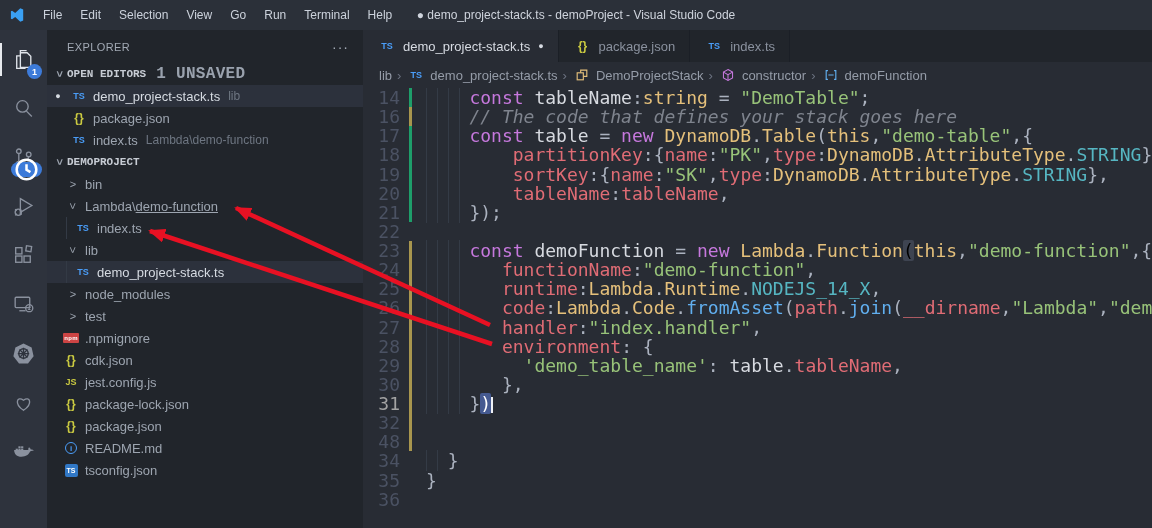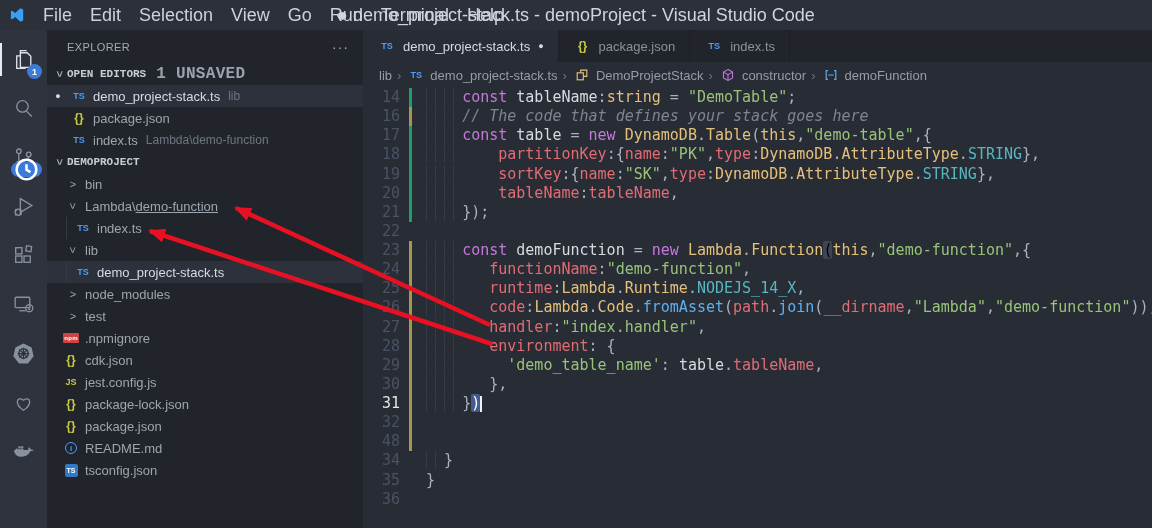--- a/index.html
+++ b/index.html
@@ -1,20 +1,20 @@
 <!DOCTYPE html>
 <html><head>
 <meta charset="utf-8">
 <style>
   * { box-sizing: border-box; margin: 0; padding: 0; }
   html,body { width:1152px; height:528px; overflow:hidden; }
   body { background:#282c34; font-family:"Liberation Sans",sans-serif; cursor:default; }
 
   
-  .titlebar { height:30px; background:#2b3039; display:flex; align-items:center; position:relative; color:#ccd2dc; font-size:18px; }
+  .titlebar { height:30px; background:#2b3039; display:flex; align-items:center; position:relative; color:#ccd2dc; font-size:12px; }
   .logo { width:34px; display:flex; align-items:center; justify-content:center; }
   .menus { display:flex; }
   .menu { padding:0 9px; line-height:30px; }
   .wintitle { position:absolute; left:50%; transform:translateX(-50%); white-space:nowrap; color:#cfd4dd; }
 
   
   .main { display:flex; height:498px; }
 
   
   .activitybar { width:47px; background:#2e333d; flex:none; display:flex; flex-direction:column; align-items:center; padding-top:5px; }
@@ -54,24 +54,24 @@
   .tabbar { height:32px; background:#21252b; display:flex; flex:none; }
   .tab { display:flex; align-items:center; gap:6px; padding:0 14px; font-size:13px; color:#8a919e; border-right:1px solid #1b1f26; }
   .tab.active { background:#282c34; color:#d7dbe2; }
   .tab .tdot { font-size:9px; color:#d7dbe2; margin-left:2px; }
   .breadcrumbs { height:26px; display:flex; align-items:center; padding-left:16px; font-size:13px; color:#959ca8; gap:4px; flex:none; }
   .bc-sep { color:#6b7280; font-size:13px; margin:0 1px; }
   .bc-item { display:flex; align-items:center; gap:4px; }
   .bcicon { width:14px; height:14px; }
 
   
-  .code { flex:1; font-family:"DejaVu Sans Mono",monospace; font-size:15px; position:relative; overflow:hidden; }
+  .code { flex:1; font-family:"DejaVu Sans Mono",monospace; font-size:18px; position:relative; overflow:hidden; }
   .cline { display:flex; height:19.13px; line-height:19.13px; }
   .ln { width:46px; flex:none; text-align:right; padding-right:9px; color:#4b5263; }
-  .ln.cur { color:#e5e5e5;text-align:right; }
+  .ln.cur { color:#a3a3a3;text-align:right; }
   .gmark { width:3px; flex:none; }
   .g-a { background:#1e9e6a; }
   .g-m { background:#a8964e; }
   .ctext { white-space:pre; padding-left:14px; }
   .ig { box-shadow:inset 1px 0 0 #343b46; }
   .tk-kw { color:#c678dd; } .tk-vr { color:#d7dae0; } .tk-pn { color:#abb2bf; }
   .tk-cl { color:#e5c07b; } .tk-st { color:#98c379; } .tk-en { color:#56b6c2; }
   .tk-fn { color:#61afef; } .tk-pr { color:#e06c75; } .tk-th { color:#e5c07b; }
   .tk-cm { color:#7f848e; font-style:italic; }
   .tk-bm { background:#3e4451; border-radius:2px; }

